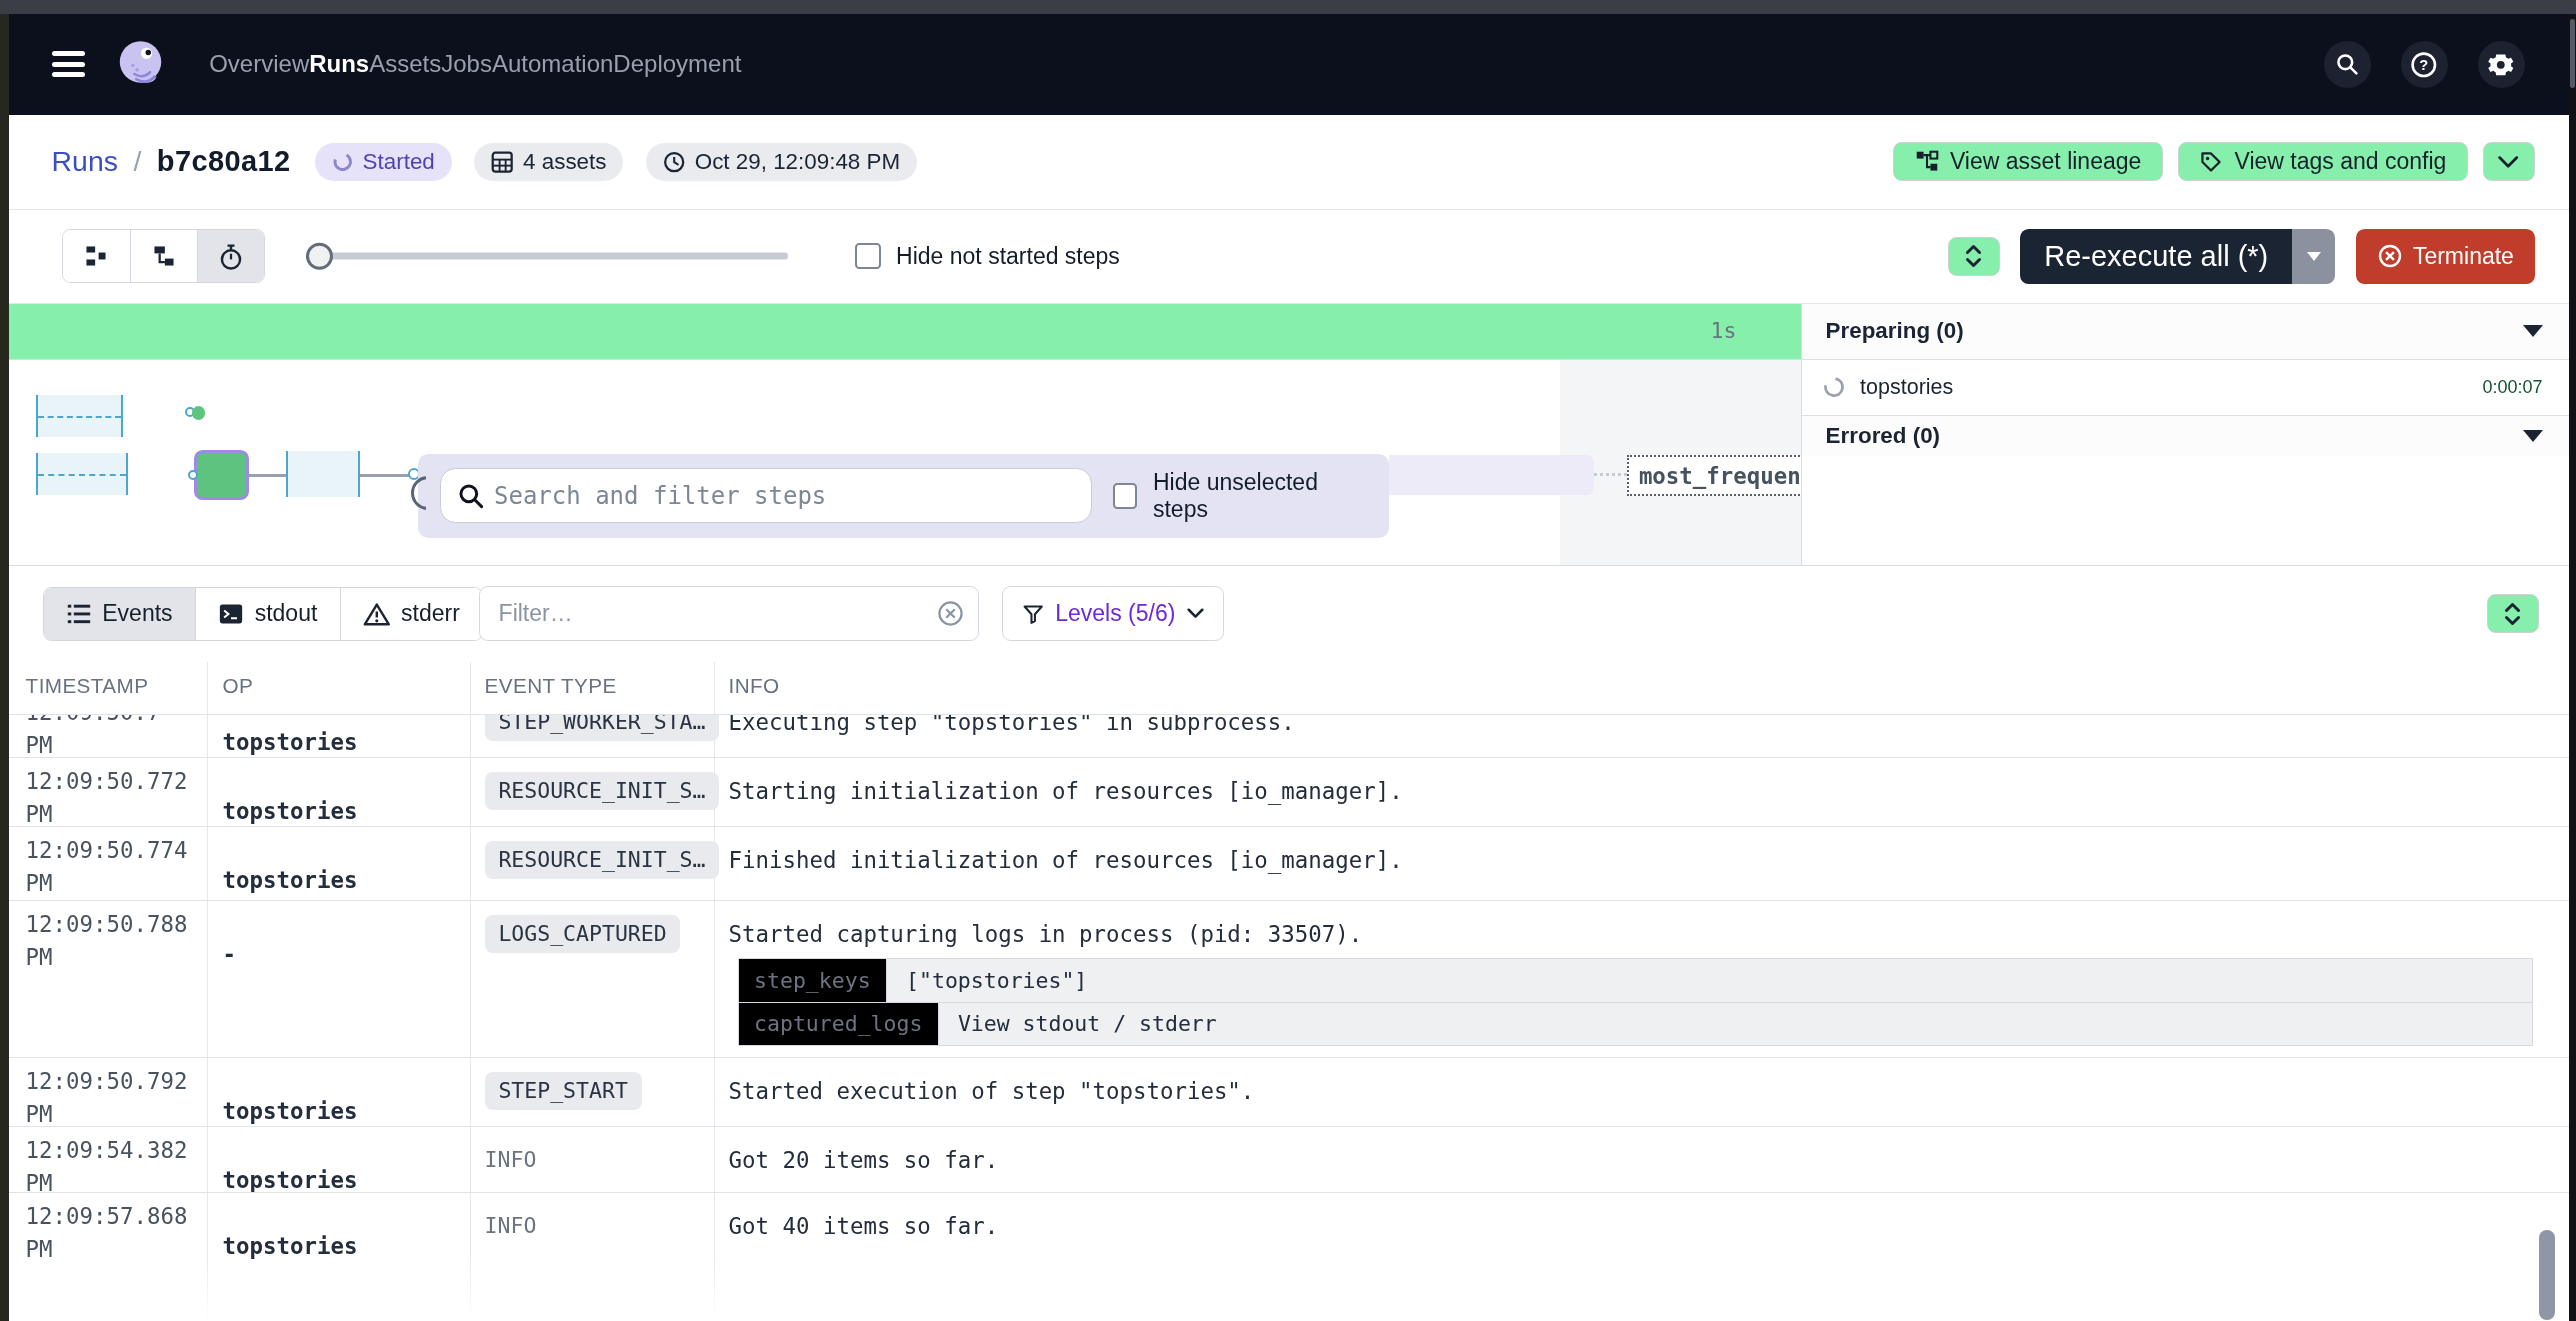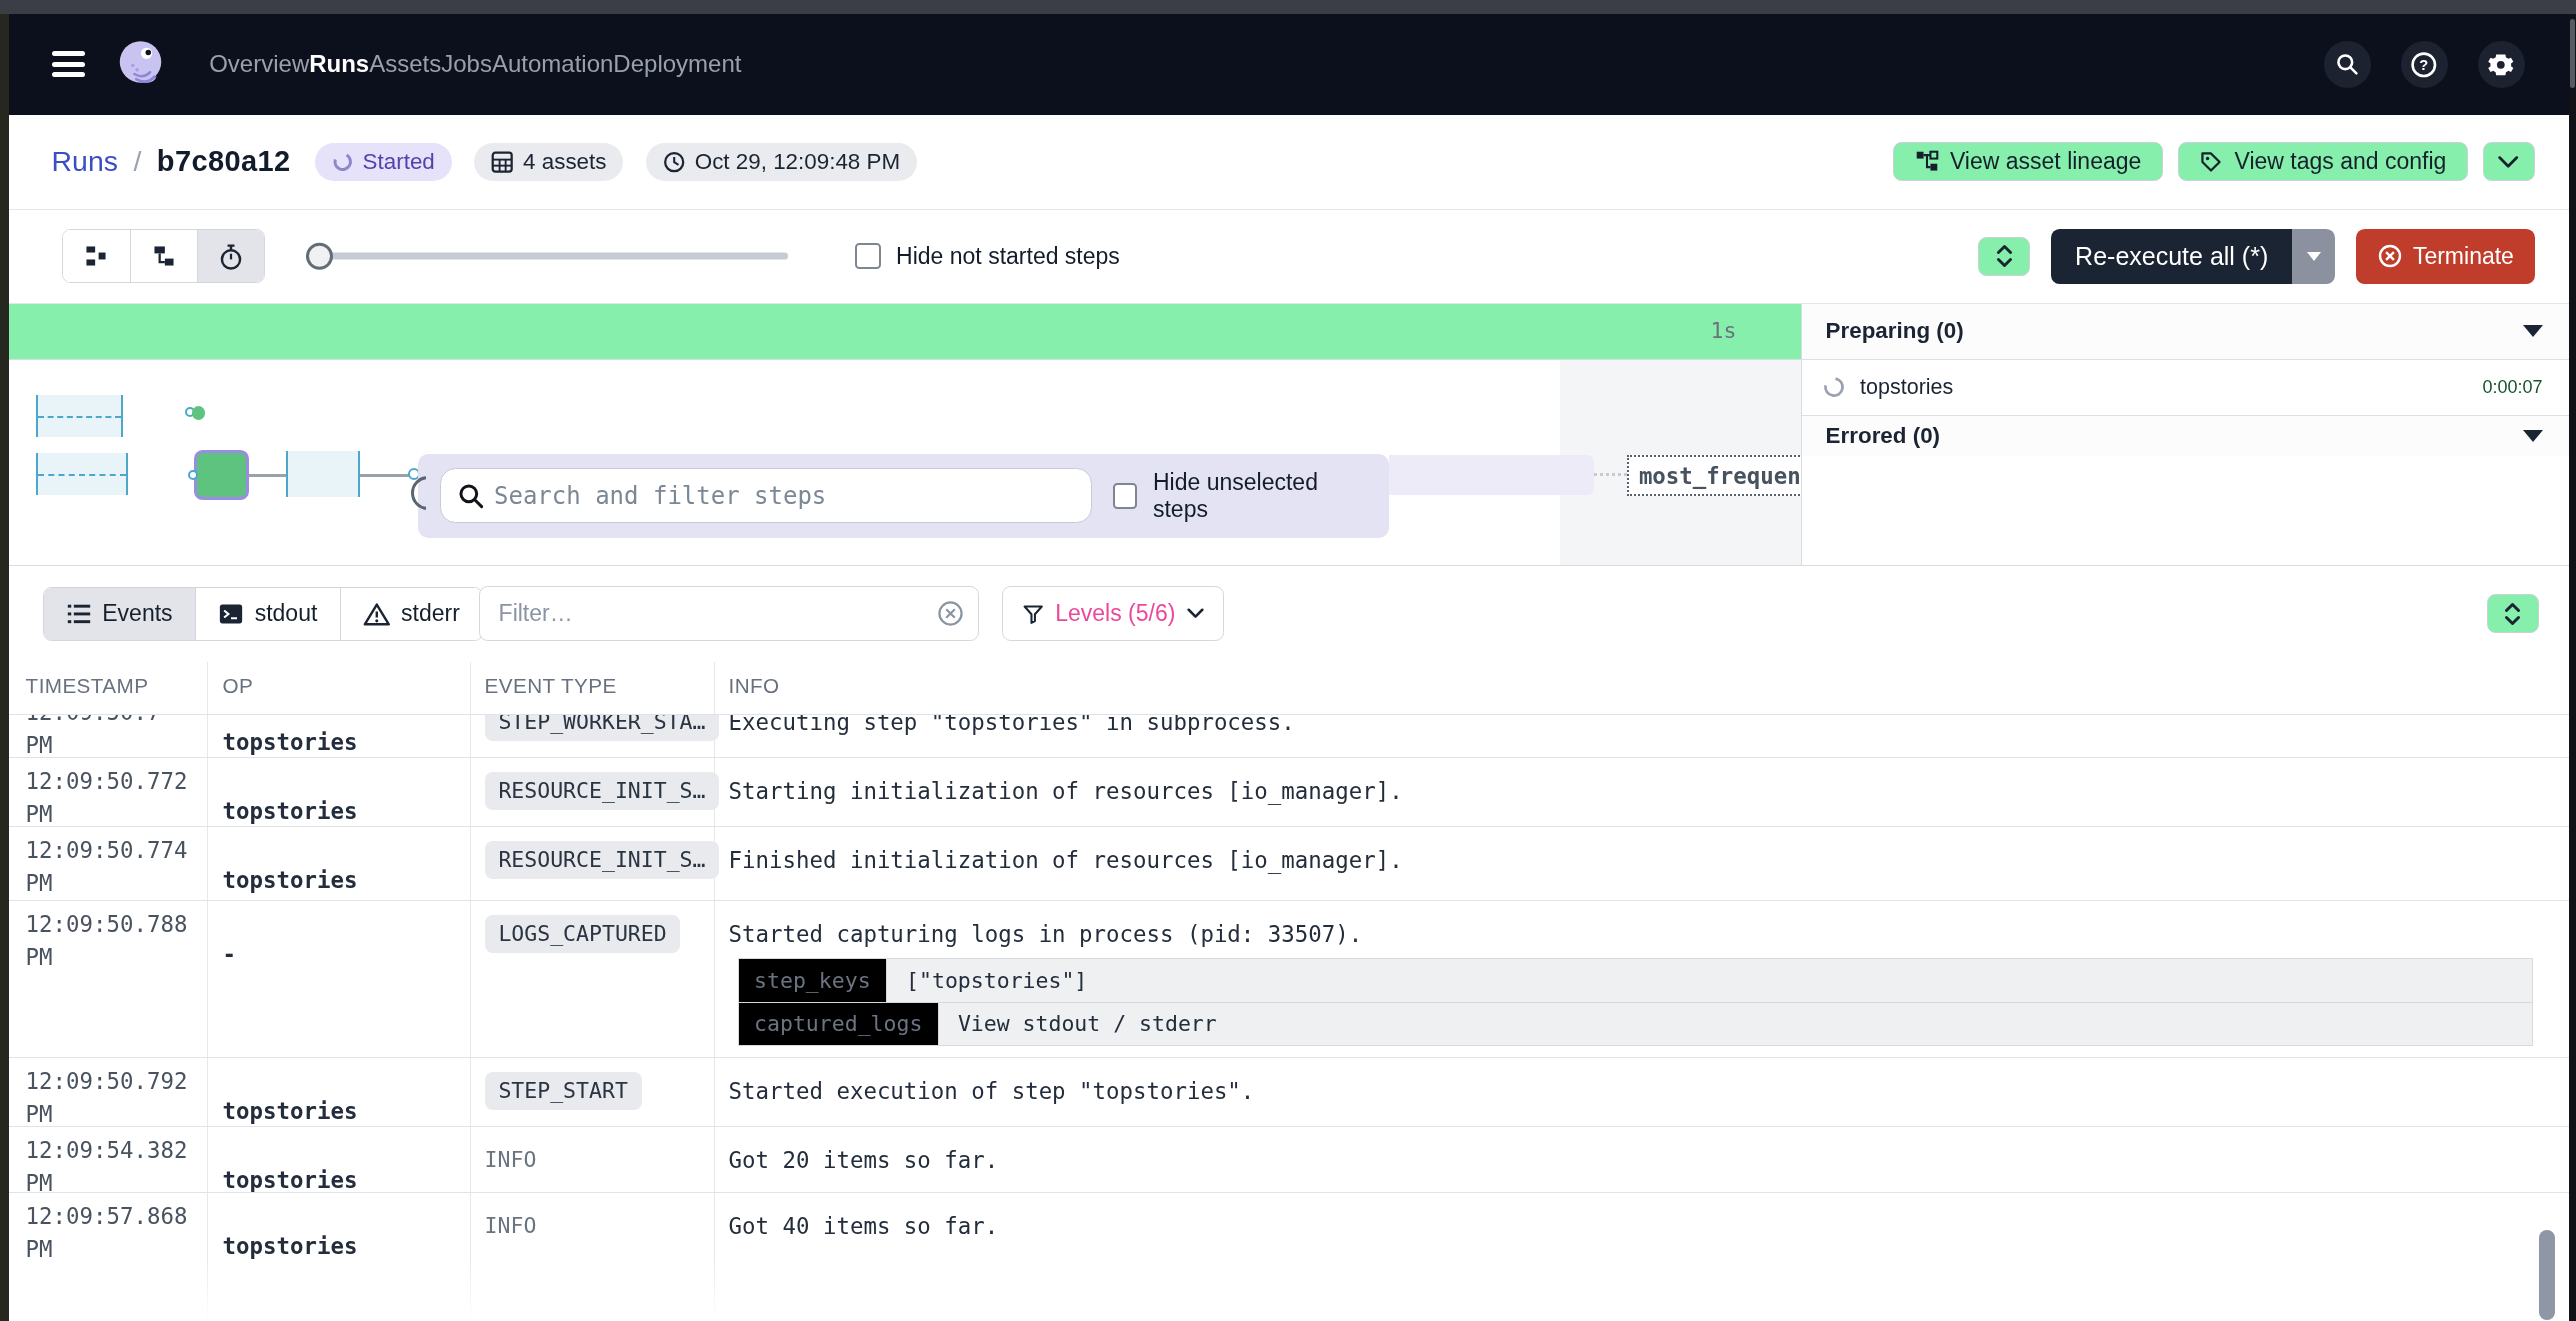--- a/index.html
+++ b/index.html
@@ -48,21 +48,21 @@
   .seg.sel { background:#e2e4e9; }
   .viewmodes { margin-left:53px; }
   .viewmodes .seg { width:67px; }
   .slider { position:absolute; left:297px; top:50%; width:482px; height:6.9px; border-radius:3.4px; background:#c7ccd4; transform:translateY(-50%); cursor:pointer; }
   .slider .knob { position:absolute; left:0px; top:50%; transform:translateY(-50%); width:27.6px; height:27.6px; border-radius:50%; background:#f0f1f3; border:3.4px solid #626d7a; }
   .checkrow { display:flex; align-items:center; gap:15.5px; cursor:pointer; }
   .checkbox { width:26px; height:26px; border:2.6px solid #7d8794; border-radius:4.3px; background:#fff; }
   .cb-notstarted { position:absolute; left:846px; }
   .tb-right { position:absolute; right:34px; display:flex; align-items:center; gap:20.7px; }
   .btn-dark { height:55px; display:flex; align-items:stretch; border-radius:8.6px; overflow:hidden; cursor:pointer; }
-  .btn-dark .main { background:#1b2433; color:#fff; font-size:25px; display:flex; align-items:center; padding:0 24px; }
+  .btn-dark .main { background:#1b2433; color:#fff; font-size:29px; display:flex; align-items:center; padding:0 24px; }
   .btn-dark .dd { width:43px; background:#8b919e; display:flex; align-items:center; justify-content:center; }
   .tri-down { width:0; height:0; border-left:7.8px solid transparent; border-right:7.8px solid transparent; border-top:9.5px solid #ffffff; }
   .btn-red { height:55px; background:#c13d2b; color:#fff; border-radius:8.6px; font-size:23px; display:flex; align-items:center; gap:10.3px; padding:0 20.7px; cursor:pointer; }
 
   
   .mid { height:261px; display:flex; flex:none; }
   .gantt { position:relative; width:1792px; overflow:hidden; background:#fff; }
   .axis { position:absolute; left:0; top:0; right:0; height:56px; background:#86efac; border-bottom:1.7px solid #d9dce1; }
   .axis-tick { position:absolute; left:1702px; top:13.8px; font-size:21.5px; color:#69727f; }
   .gantt-grayzone { position:absolute; left:1551px; top:56px; right:0; bottom:0; background:#f3f5f7; }
@@ -94,21 +94,21 @@
   .phead.clip { border-bottom:none; height:40px; }
 
   
   .logtabs { height:97px; border-top:1.7px solid #d9dce1; display:flex; align-items:center; position:relative; flex:none; background:#fff; }
   .tabs { margin-left:34px; }
   .tabs .seg { padding:0 22.4px; font-size:23px; color:#16202c; }
   .filterwrap { position:absolute; left:470px; width:500px; }
   .filterwrap input { width:100%; height:55px; border:1.7px solid #d3d7dd; border-radius:8.6px; padding:0 52px 0 19px; font-size:23px; color:#27313f; outline:none; background:#fff; }
   .filterwrap input::placeholder { color:#8a94a2; }
   .filterwrap .clear { position:absolute; right:13.8px; top:13px; cursor:pointer; }
-  .levels { position:absolute; left:993px; height:55px; border:1.7px solid #d3d7dd; border-radius:8.6px; display:flex; align-items:center; gap:11.2px; padding:0 19px; font-size:23px; color:#ec4899; cursor:pointer; background:#fff; }
+  .levels { position:absolute; left:993px; height:55px; border:1.7px solid #d3d7dd; border-radius:8.6px; display:flex; align-items:center; gap:11.2px; padding:0 19px; font-size:23px; color:#6d28d9; cursor:pointer; background:#fff; }
   .expandbtn { position:absolute; right:30px; }
 
   
   .loghead { height:53px; position:relative; border-bottom:1.7px solid #dfe2e6; flex:none; }
   .loghead .col { position:absolute; top:12px; font-size:20.7px; color:#68717f; letter-spacing:0.4px; }
   .logbody { position:relative; flex:1; overflow:hidden; }
   .vline { position:absolute; top:0; bottom:0; width:1.7px; background:#e6e9ec; }
   .row { position:relative; border-bottom:1.7px solid #e0e3e8; overflow:hidden; }
   .cell-ts { position:absolute; left:17px; top:6.9px; width:172px; font-size:22.4px; line-height:33px; color:#49525f; }
   .cell-op { position:absolute; left:214px; top:40px; font-size:22.4px; font-weight:700; color:#232d3b; }

